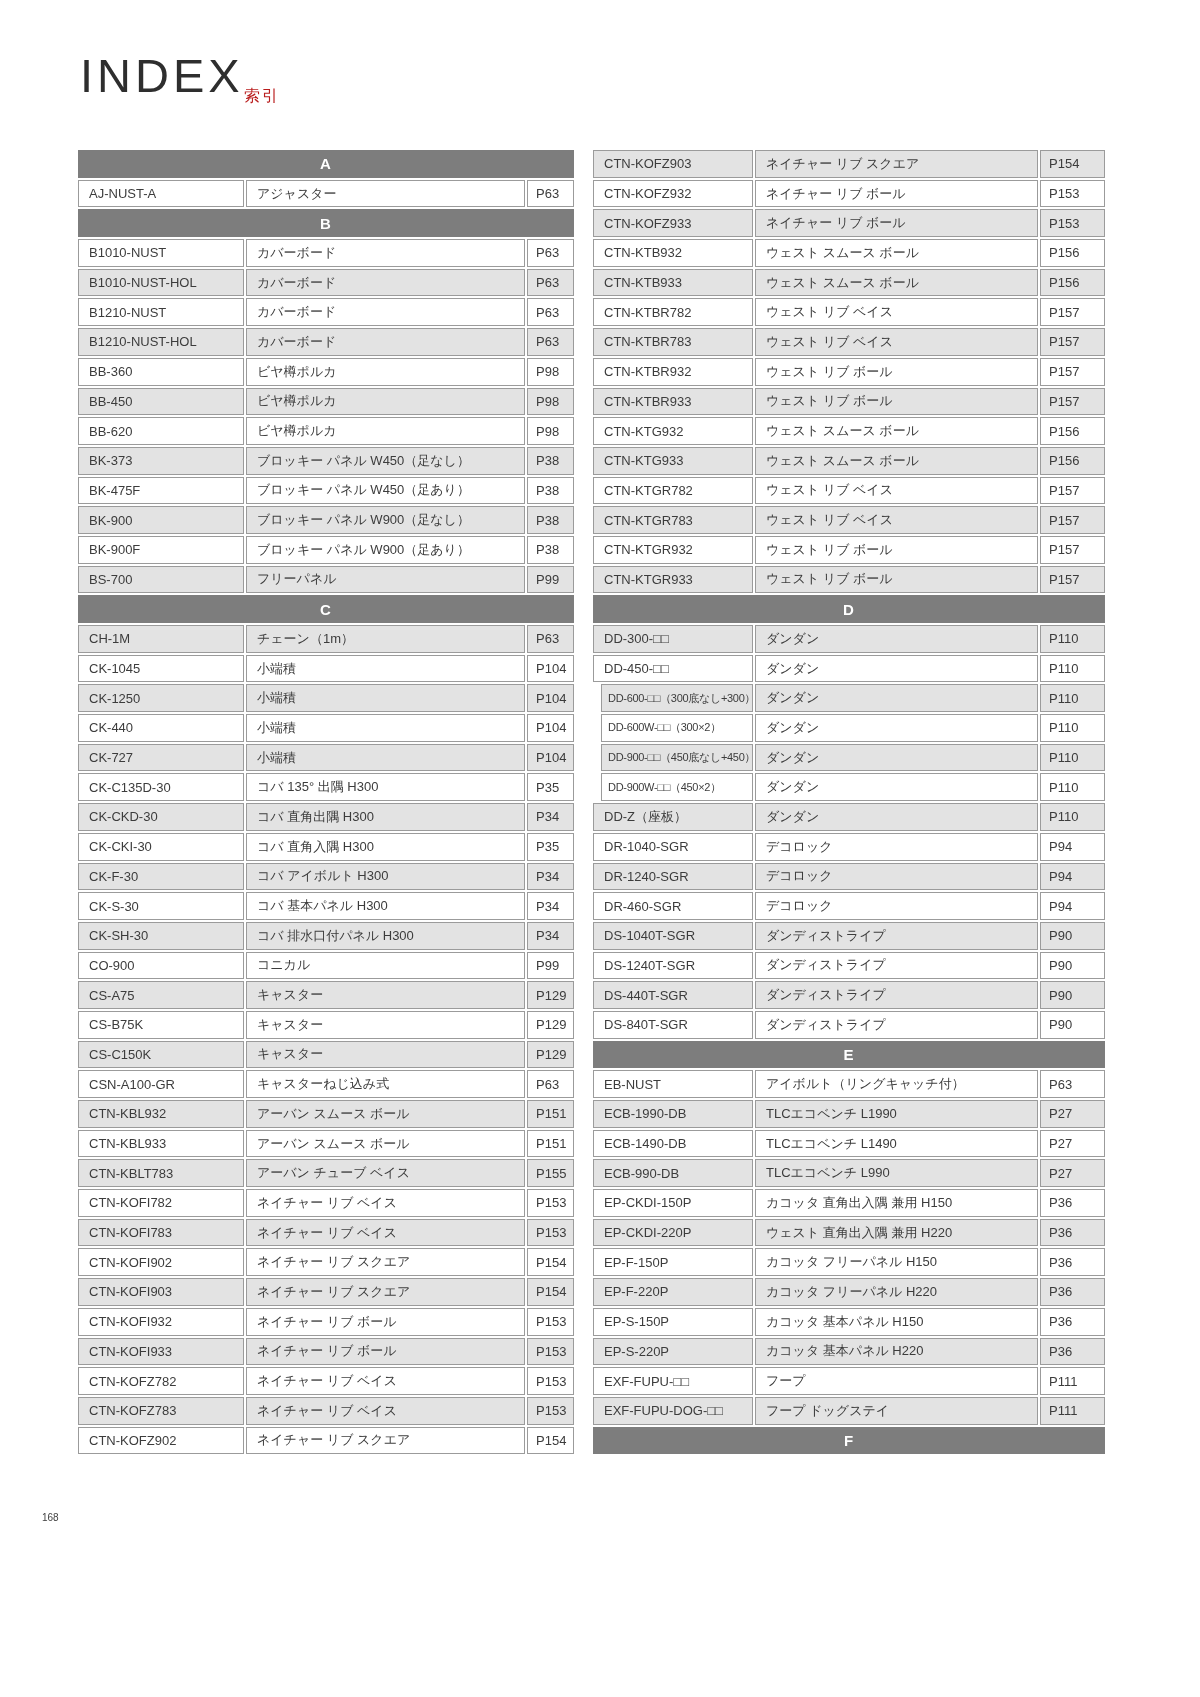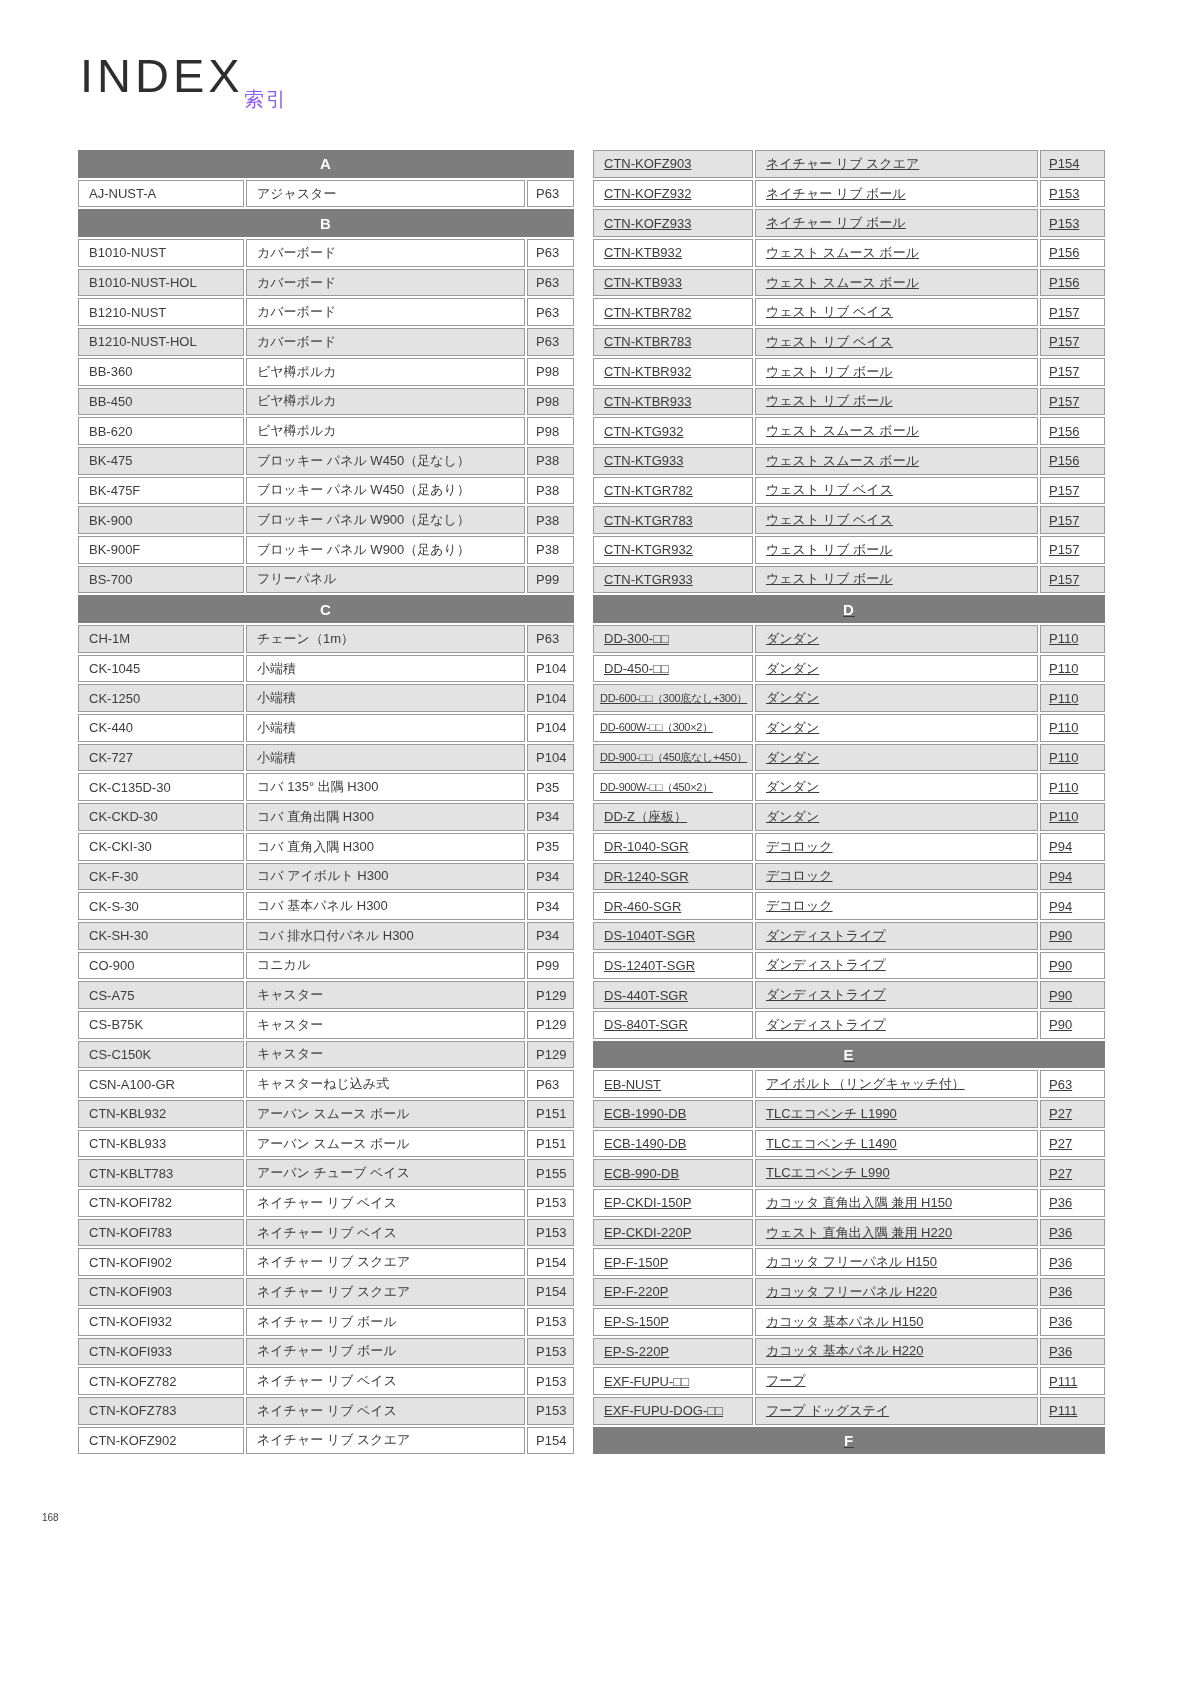--- a/index.html
+++ b/index.html
@@ -14,40 +14,40 @@
     width:1200px;height:1697px;position:relative;
     font-family:"Liberation Sans","DejaVu Sans",sans-serif;
     color:var(--txt);
   }
   .page-title{
     position:absolute;left:80px;top:48px;
     font-size:47px;font-weight:300;letter-spacing:4px;color:#2e2e2e;
   }
   .page-subtitle{
     position:absolute;left:244px;top:86px;
-    font-size:20px;color:#8b5cf6;letter-spacing:2px;
+    font-size:16px;color:#b91c1c;letter-spacing:2px;
   }
   .index-table{
     position:absolute;top:150px;
     display:grid;gap:2px;
     grid-auto-rows:27.7px;
   }
   #left-table{left:78px;grid-template-columns:166px 279px 47px;}
-  #right-table{left:593px;grid-template-columns:160px 283px 65px;text-decoration:underline;}
+  #right-table{left:593px;grid-template-columns:160px 283px 65px;}
   .cell{
     display:flex;align-items:center;
     border:1px solid var(--border);
     background:#ffffff;
     font-size:13px;
     padding:0 10px;
     white-space:nowrap;overflow:hidden;
     color:var(--txt);
   }
   .cell.alt{background:var(--alt);}
-  .cell.tight{font-size:11px;letter-spacing:-0.3px;padding:0 6px;}
+  .cell.tight{font-size:11px;letter-spacing:-0.3px;padding:0 6px;margin-left:8px;}
   .cell.page{padding:0 8px;}
   .section-header{
     grid-column:1 / -1;
     display:flex;align-items:center;justify-content:center;
     background:var(--hdr);border:1px solid var(--hdr);
     color:#ffffff;font-size:15px;font-weight:bold;letter-spacing:1px;
   }
   .page-number{
     position:absolute;left:42px;top:1512px;
     font-size:10px;color:#3f3f3f;
@@ -79,21 +79,21 @@
     <div class="cell page alt">P63</div>
     <div class="cell code">BB-360</div>
     <div class="cell desc">ビヤ樽ポルカ</div>
     <div class="cell page">P98</div>
     <div class="cell code alt">BB-450</div>
     <div class="cell desc alt">ビヤ樽ポルカ</div>
     <div class="cell page alt">P98</div>
     <div class="cell code">BB-620</div>
     <div class="cell desc">ビヤ樽ポルカ</div>
     <div class="cell page">P98</div>
-    <div class="cell code alt">BK-475</div>
+    <div class="cell code alt">BK-373</div>
     <div class="cell desc alt">ブロッキー パネル W450（足なし）</div>
     <div class="cell page alt">P38</div>
     <div class="cell code">BK-475F</div>
     <div class="cell desc">ブロッキー パネル W450（足あり）</div>
     <div class="cell page">P38</div>
     <div class="cell code alt">BK-900</div>
     <div class="cell desc alt">ブロッキー パネル W900（足なし）</div>
     <div class="cell page alt">P38</div>
     <div class="cell code">BK-900F</div>
     <div class="cell desc">ブロッキー パネル W900（足あり）</div>

